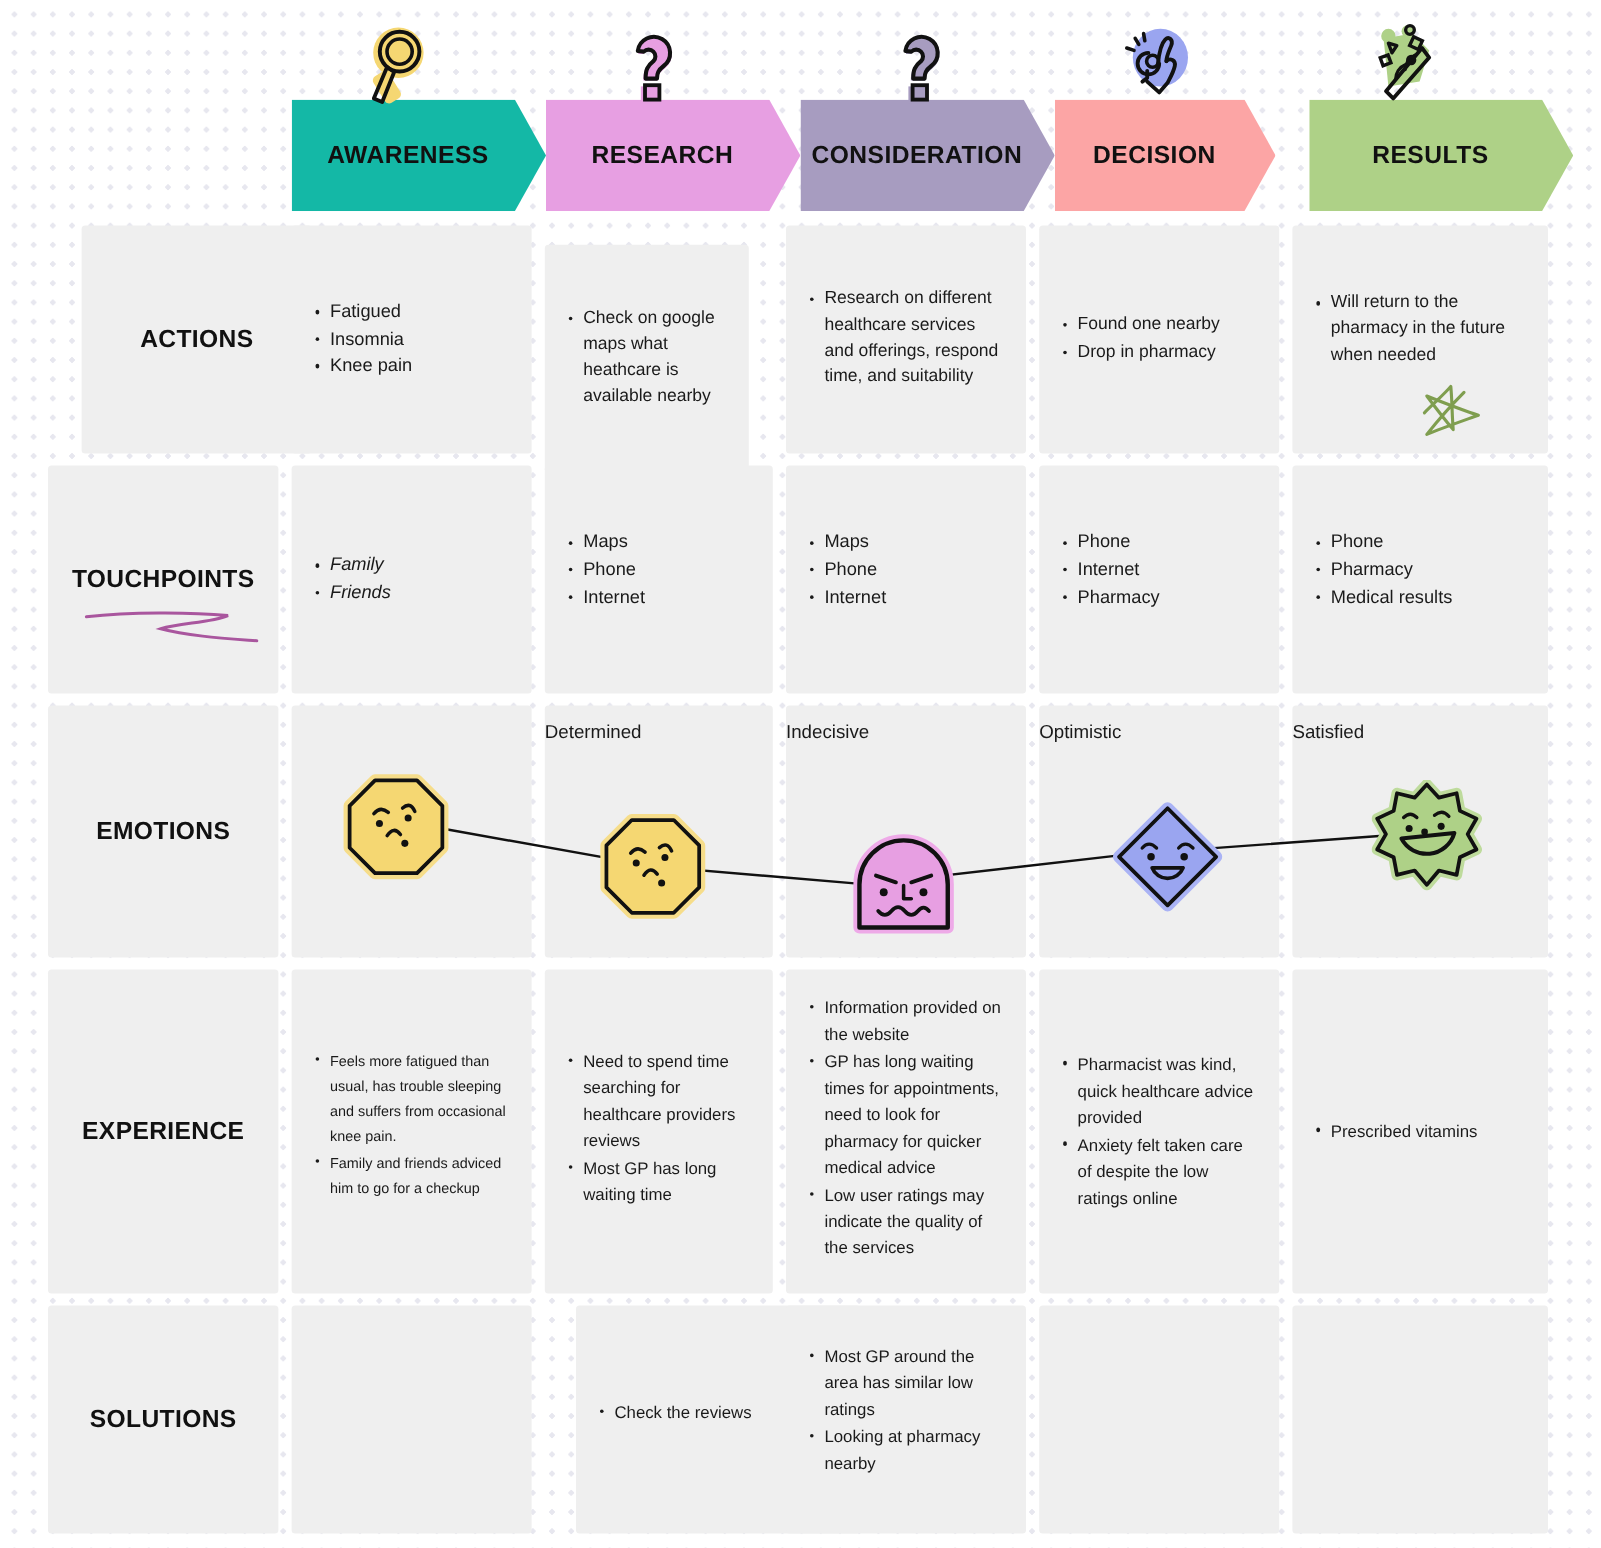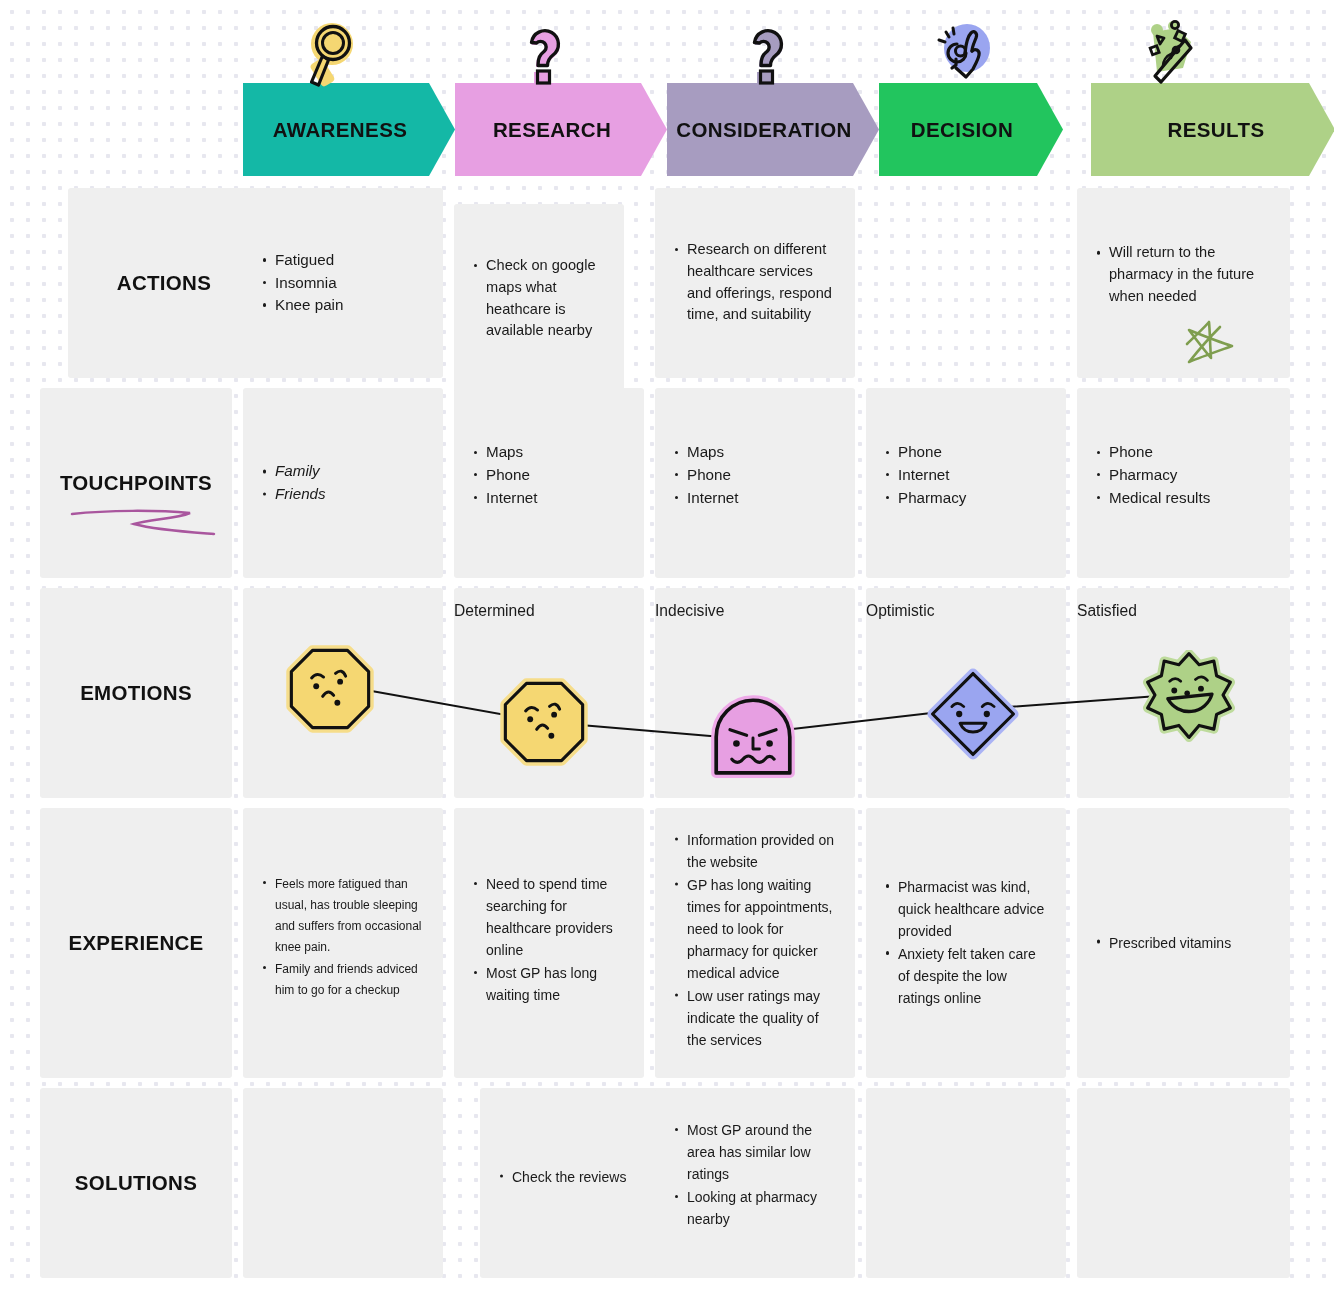--- a/index.html
+++ b/index.html
@@ -176,34 +176,34 @@
     <div class="stage" style="left:424px; width:212px; background:#a79cc0;">
       <span class="stage-label">CONSIDERATION</span>
     </div>
     <svg class="stage-icon" viewBox="0 0 80 70" style="left:485px;">
       <path d="M27 25 a14 15 0 1 1 22 12 c-5 4 -6 6 -6 10 h-12 c0 -8 2 -11 7 -15 a5 5 0 1 0 -7 -7 z" fill="#a79cc0"></path>
       <rect x="29" y="52" width="16" height="14" fill="#a79cc0"></rect>
       <path d="M26.5 22.5 a13.5 13.5 0 1 1 21.5 12.5 c-4.5 3.5 -5.5 6 -5.5 10.5 h-9.5 c0 -7.5 1.5 -10.5 6.5 -14.5 a5.5 5.5 0 1 0 -8 -8 z" fill="none" stroke="#111" stroke-width="3.4" stroke-linejoin="round"></path>
       <rect x="32.5" y="51" width="12" height="12" fill="none" stroke="#111" stroke-width="3.2"></rect>
     </svg>
 
-    <div class="stage" style="left:636px; width:184px; background:#22c55e;">
+    <div class="stage" style="left:636px; width:184px; background:#fca5a5;">
       <span class="stage-label">DECISION</span>
     </div>
     <svg class="stage-icon" viewBox="0 0 80 70" style="left:684px;">
       <ellipse cx="40" cy="28" rx="23" ry="24" fill="#9aa5f0"></ellipse>
       <path d="M30 24 a9 9 0 1 0 9 9" fill="none" stroke="#111" stroke-width="3.2" stroke-linecap="round"></path>
       <circle cx="33.5" cy="31" r="5" fill="none" stroke="#111" stroke-width="3"></circle>
       <path d="M38 33 c1 -10 3 -17 6 -20 c3 -3 7 0 5 5 c-2 5 -4 9 -4 13" fill="none" stroke="#111" stroke-width="3.2" stroke-linecap="round" stroke-linejoin="round"></path>
       <path d="M45 31 c3 -3 8 -1 7 4 c-1 5 -4 10 -6 14 l-7 8 l-10 -9" fill="none" stroke="#111" stroke-width="3.2" stroke-linecap="round" stroke-linejoin="round"></path>
       <path d="M29 39 l0 6 l-4 3" fill="none" stroke="#111" stroke-width="3.2" stroke-linecap="round" stroke-linejoin="round"></path>
       <path d="M22 17 l-3 -5 M18 22 l-6 -2 M27 14 l-1 -6" fill="none" stroke="#111" stroke-width="3" stroke-linecap="round"></path>
     </svg>
 
-    <div class="stage" style="left:848px; width:220px; background:#aed187;padding-left:24px;">
+    <div class="stage" style="left:848px; width:220px; background:#aed187;">
       <span class="stage-label">RESULTS</span>
     </div>
     <svg class="stage-icon" viewBox="0 0 80 70" style="left:890px;">
       <path d="M20 12 l24 -4 l14 14 l-8 26 l-26 4 z" fill="#aed187"></path>
       <circle cx="24" cy="10" r="6" fill="#aed187"></circle>
       <circle cx="40" cy="6" r="5" fill="#aed187"></circle>
       <path d="M52 20 L22 56 L28 62 L58 28 Z" fill="none" stroke="#111" stroke-width="3.2" stroke-linejoin="round"></path>
       <path d="M46 26 c-5 2 -8 7 -8 12" fill="none" stroke="#111" stroke-width="2.6" stroke-linecap="round"></path>
       <path d="M38 34 c-5 2 -8 7 -8 12" fill="none" stroke="#111" stroke-width="2.6" stroke-linecap="round"></path>
       <circle cx="43" cy="30" r="3" fill="none" stroke="#111" stroke-width="2.6"></circle>
@@ -237,20 +237,28 @@
   </div>
 
   <div class="cell" style="left:655px; top:188px; width:200px; height:190px;">
     <div class="cellbody">
         <ul class="bl fs145">
       <li>Research on different healthcare services and offerings, respond time, and suitability</li>
     </ul>
       </div>
   </div>
 
+  <div class="cell" style="left:866px; top:188px; width:200px; height:190px;">
+    <div class="cellbody">
+        <ul class="bl fs145">
+      <li>Found one nearby</li>
+      <li>Drop in pharmacy</li>
+    </ul>
+      </div>
+  </div>
 
   <div class="cell" style="left:1077px; top:188px; width:213px; height:190px;">
     <div class="cellbody" style="top:46%">
         <ul class="bl fs145">
       <li>Will return to the pharmacy in the future when needed</li>
     </ul>
       </div>
     <svg class="doodle" viewBox="0 0 70 60" style="left:98px; top:128px; width:70px; height:60px;">
       <path d="M12 28 C20 20 30 11 34 6 C35 16 35 30 36 42 C30 35 20 22 14 14 C24 18 44 26 57 30 C46 34 26 41 14 46 C22 36 36 20 45 11" fill="none" stroke="#7f9e4f" stroke-width="2.6" stroke-linecap="round" stroke-linejoin="round"></path>
     </svg>
@@ -399,21 +407,21 @@
         <ul class="bl fs14">
       <li>Feels more fatigued than usual, has trouble sleeping and suffers from occasional knee pain.</li>
       <li>Family and friends adviced him to go for a checkup</li>
     </ul>
       </div>
   </div>
 
   <div class="cell" style="left:454px; top:808px; width:190px; height:270px;">
     <div class="cellbody" style="top:49%">
         <ul class="bl fs155">
-      <li>Need to spend time searching for healthcare providers online</li>
+      <li>Need to spend time searching for healthcare providers reviews</li>
       <li>Most GP has long waiting time</li>
     </ul>
       </div>
   </div>
 
   <div class="cell" style="left:655px; top:808px; width:200px; height:270px;">
     <div class="cellbody" style="top:49%">
         <ul class="bl fs155">
       <li>Information provided on the website</li>
       <li>GP has long waiting times for appointments, need to look for pharmacy for quicker medical advice</li>

